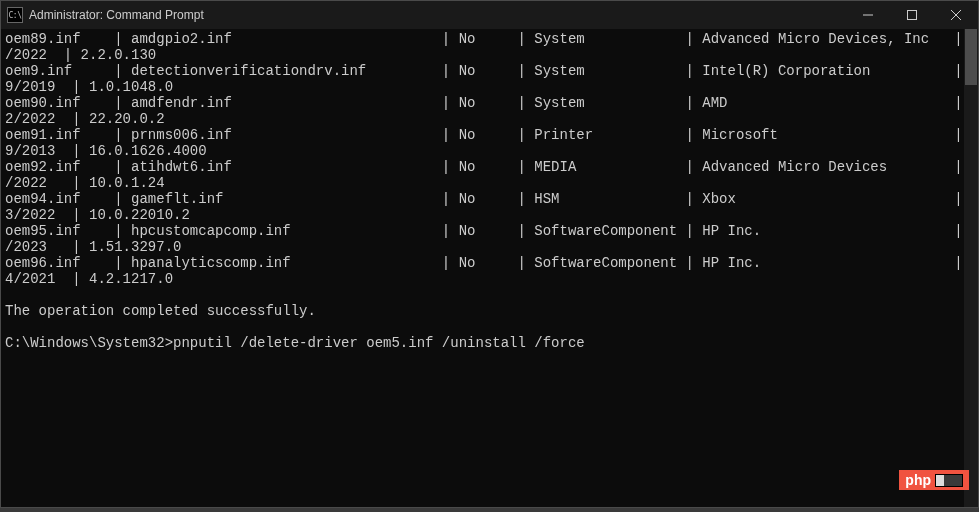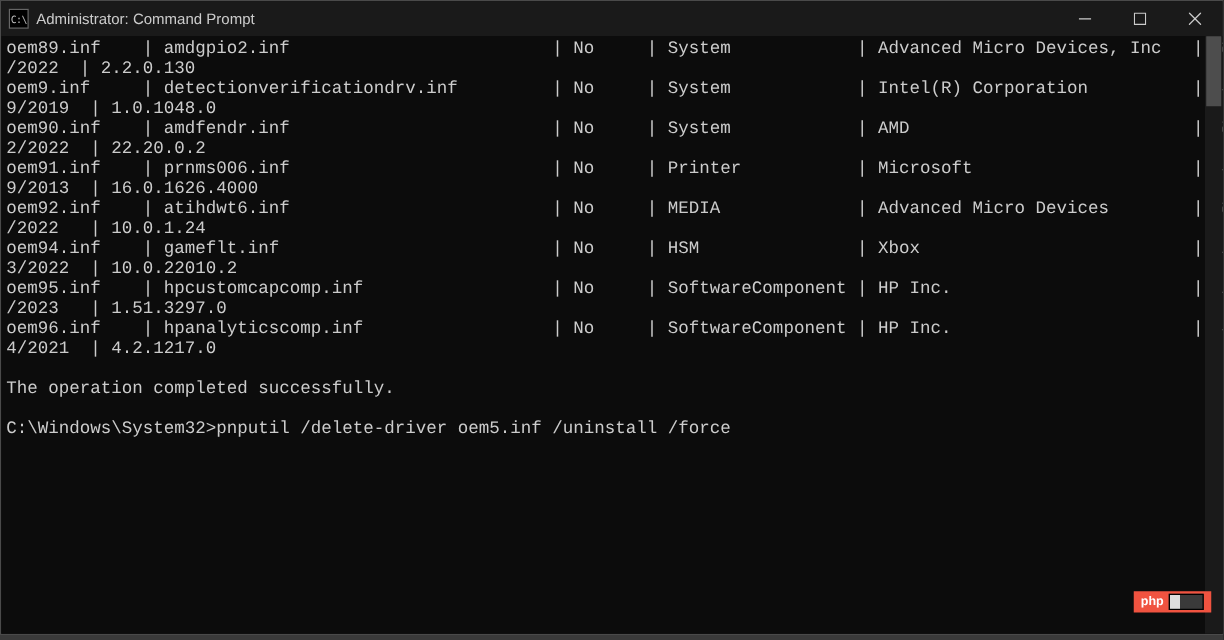--- a/index.html
+++ b/index.html
@@ -92,21 +92,21 @@
   }
 
   .watermark {
     position: absolute;
     right: 10px;
     bottom: 22px;
     background: #f05340;
     color: #fff;
     font-family: Arial, sans-serif;
     font-weight: bold;
-    font-size: 10px;
+    font-size: 14px;
     padding: 2px 6px;
     display: flex;
     align-items: center;
     gap: 4px;
   }
   .watermark .wm-box {
     width: 28px;
     height: 13px;
     background: #3a3a3a;
     border: 1px solid #000;

